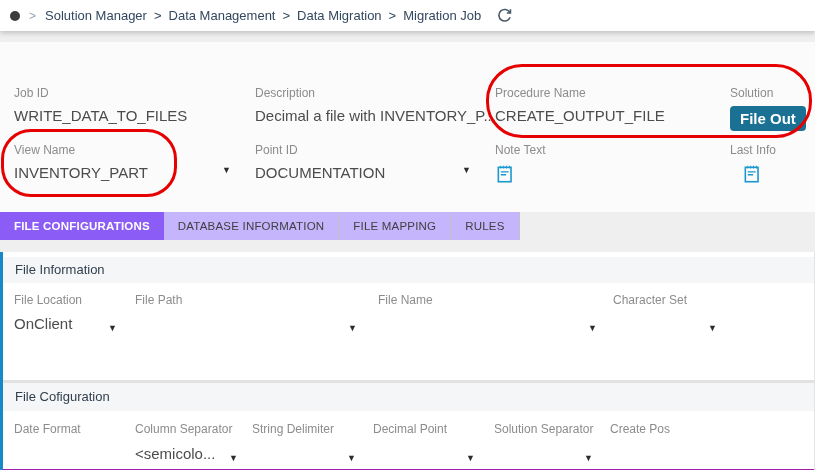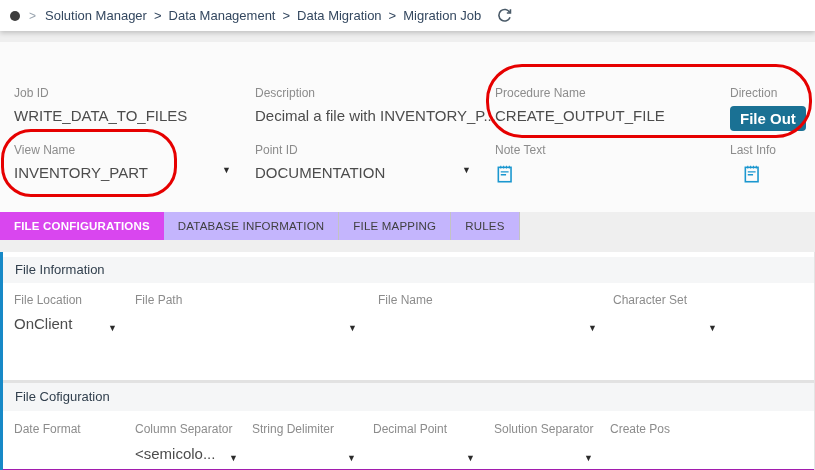--- a/index.html
+++ b/index.html
@@ -24,21 +24,21 @@
   .val { font-size:15px; color:#4c4c4c; white-space:nowrap; }
   .dd  { position:absolute; font-size:9px; color:#2b2b2b; cursor:pointer; line-height:1; }
   .badge { display:inline-block; background:#1a7194; color:#ffffff; font-size:15px; font-weight:bold;
            padding:4px 10px; border-radius:4px; cursor:pointer; }
   .note-icon-btn { cursor:pointer; display:inline-block; }
 
   
   .tabs { position:absolute; top:212px; left:0; width:815px; height:28px; display:flex; z-index:2; background:#efefef; }
   .tab { display:flex; align-items:center; padding:0 14px; font-size:11.5px; letter-spacing:.2px;
          background:#c4b5fd; color:#3f3f3f; border-right:1px solid #c3c3c3; cursor:pointer; white-space:nowrap; }
-  .tab.active { background:#d946ef; color:#ffffff; font-weight:bold; border-right:none; }
+  .tab.active { background:#8b5cf6; color:#ffffff; font-weight:bold; border-right:none; }
   .tabs .tab-filler { flex:1; background:#efefef; }
 
   
   .panel { position:absolute; top:240px; left:0; width:815px; height:223px; background:#ffffff;
            border-left:3px solid #1789c7; border-bottom:6px solid #a21caf; border-right:1px solid #e4e4e4; z-index:1;margin-top:12px; }
   .sec-hdr { position:absolute; left:0; right:0; height:26px; background:#f5f6f7; color:#32404e;
              font-size:13px; line-height:26px; padding-left:12px; }
   .sec-sep { position:absolute; left:0; right:0; height:3px; background:#e2e2e2; }
 
   
@@ -80,21 +80,21 @@
     <div class="lbl">Description</div>
     <div class="val" style="margin-top:7px;">Decimal a file with INVENTORY_P...</div>
   </div>
 
   <div class="fld" style="left:495px; top:44px;">
     <div class="lbl">Procedure Name</div>
     <div class="val" style="margin-top:7px;">CREATE_OUTPUT_FILE</div>
   </div>
 
   <div class="fld" style="left:730px; top:44px;">
-    <div class="lbl">Direction</div>
+    <div class="lbl">Solution</div>
     <div style="margin-top:6px;"><span class="badge">File Out</span></div>
   </div>
 
   <div class="fld" style="left:14px; top:101px;">
     <div class="lbl">View Name</div>
     <div class="val" style="margin-top:7px;">INVENTORY_PART</div>
   </div>
   <span class="dd" style="left:222px; top:124px;">▼</span>
 
   <div class="fld" style="left:255px; top:101px;">

